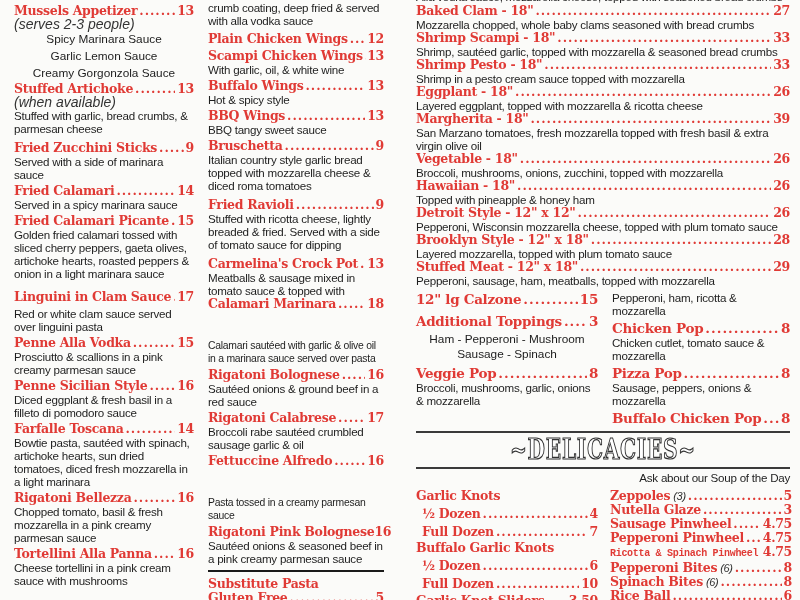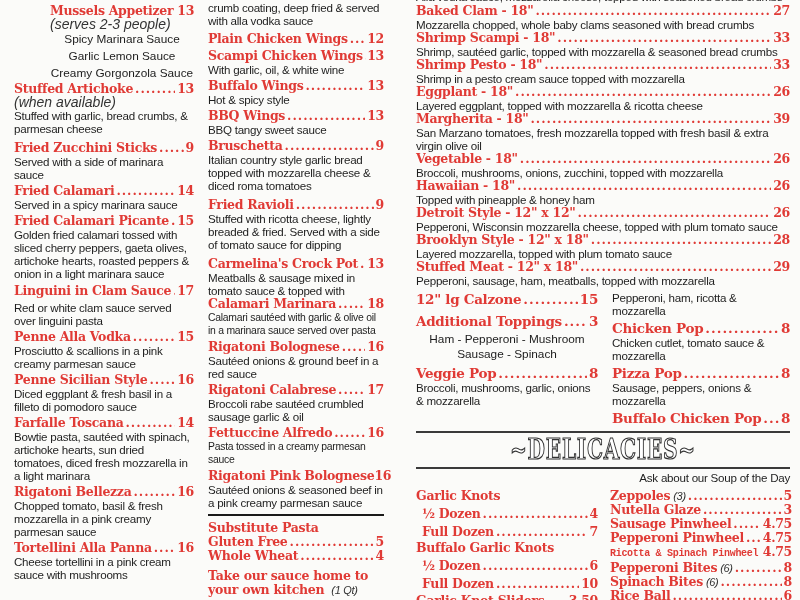--- a/index.html
+++ b/index.html
@@ -13,21 +13,21 @@
     display: flex; align-items: baseline; white-space: nowrap;
     font-family: "DejaVu Serif", serif; font-weight: bold; color: #e03a35;
     font-size: 12.5px; line-height: 14px; letter-spacing: -0.3px;
   }
   .item-head .name { flex: 0 0 auto; }
   .item-head .note { font-family: "Liberation Sans", sans-serif; font-style: italic; font-weight: normal; color: #333; font-size: 11px; margin-left: 3px; }
   .item-head .dots { flex: 1 1 auto; overflow: hidden; color: #e03a35; margin: 0 2px; letter-spacing: 1px; }
   .item-head .dots::before { content: "......................................................................................................................................................................"; }
   .item-head .price { flex: 0 0 auto; }
   .desc { font-size: 11.6px; line-height: 13px; letter-spacing: -0.25px; color: #1e1e1e; }
-  .desc.small { font-size: 10.4px; }
+  .desc.small { font-size: 10.4px; margin-top: 28px; }
   .italic { font-style: italic; color: #333; font-size: 14px; line-height: 13px; }
   .center { text-align: center; font-size: 11.8px; line-height: 17px; }
   .sp1 { margin-top: 3px; }
   .sp2 { margin-top: 6px; }
   .rule { height: 2px; background: #1a1a1a; margin: 5px 0; }
   .sub-indent { padding-left: 6px; }
   .section-title {
     text-align: center; font-family: "DejaVu Serif", serif; font-size: 28px; letter-spacing: 1px;
     color: #fff; -webkit-text-stroke: 1.2px #333; line-height: 34px; font-weight: bold;
     transform: scaleX(0.72); 
@@ -35,21 +35,21 @@
   .hr-gray { height: 2px; background: #3a3a3a; }
   .cut { overflow: hidden; }
   .bigger .item-head { font-size: 13.5px; line-height: 16px; }
   .smaller-name .name { font-size: 10px; font-family: Liberation Mono, monospace; text-align: right; }
 </style>
 </head>
 <body>
 
 <div class="col col1">
 
-  <div style="margin-top:4px;margin-left:36px;">
+  <div style="margin-top:4px;">
     <div class="item-head">
         <span class="name">Mussels Appetizer</span>
         <span class="dots"></span>
         <span class="price">13</span>
       </div>
     <div class="italic">(serves 2-3 people)</div>
     <div class="center">Spicy Marinara Sauce</div>
     <div class="center">Garlic Lemon Sauce</div>
     <div class="center">Creamy Gorgonzola Sauce</div>
   </div>
@@ -84,21 +84,21 @@
 
   <div class="sp1">
     <div class="item-head">
         <span class="name">Fried Calamari Picante</span>
         <span class="dots"></span>
         <span class="price">15</span>
       </div>
     <div class="desc">Golden fried calamari tossed with sliced cherry peppers, gaeta olives, artichoke hearts, roasted peppers &amp; onion in a light marinara sauce</div>
   </div>
 
-  <div class="sp2" style="margin-top:4px;">
+  <div class="sp2" style="margin-top:10px;">
     <div class="item-head">
         <span class="name">Linguini in Clam Sauce</span>
         <span class="dots"></span>
         <span class="price">17</span>
       </div>
     <div class="desc sp1">Red or white clam sauce served over linguini pasta</div>
   </div>
 
   <div class="sp1">
     <div class="item-head">

